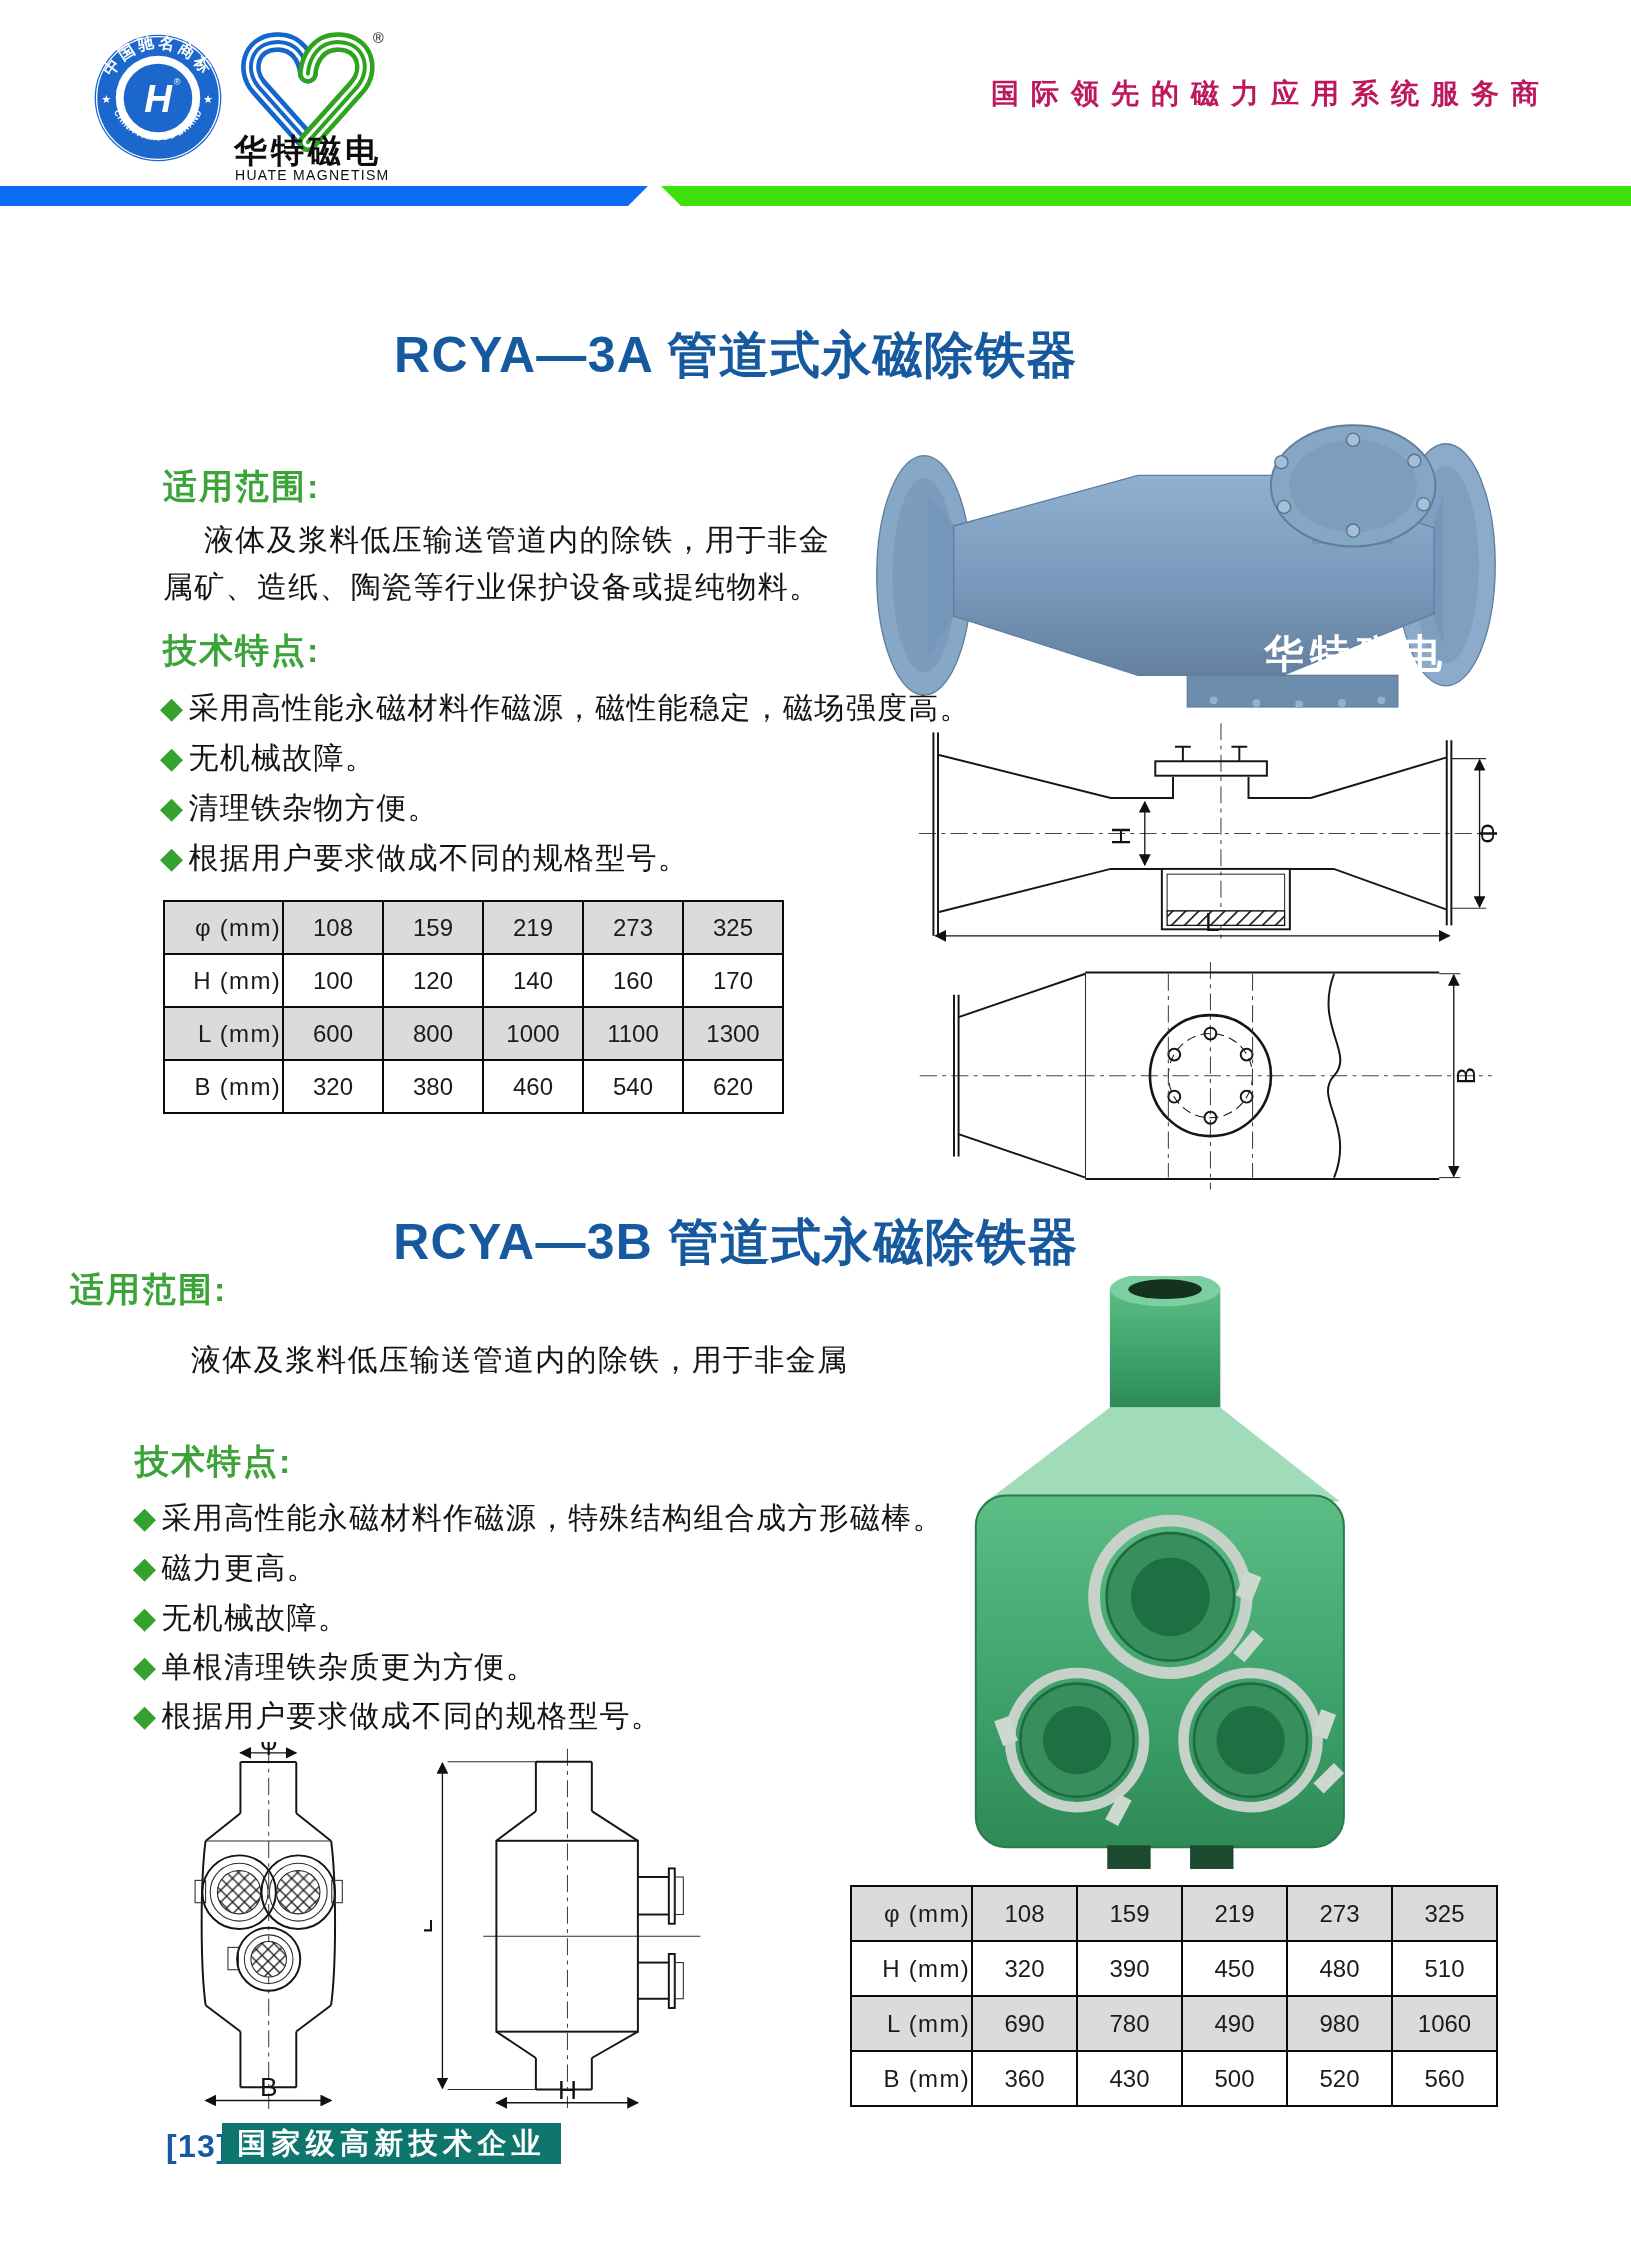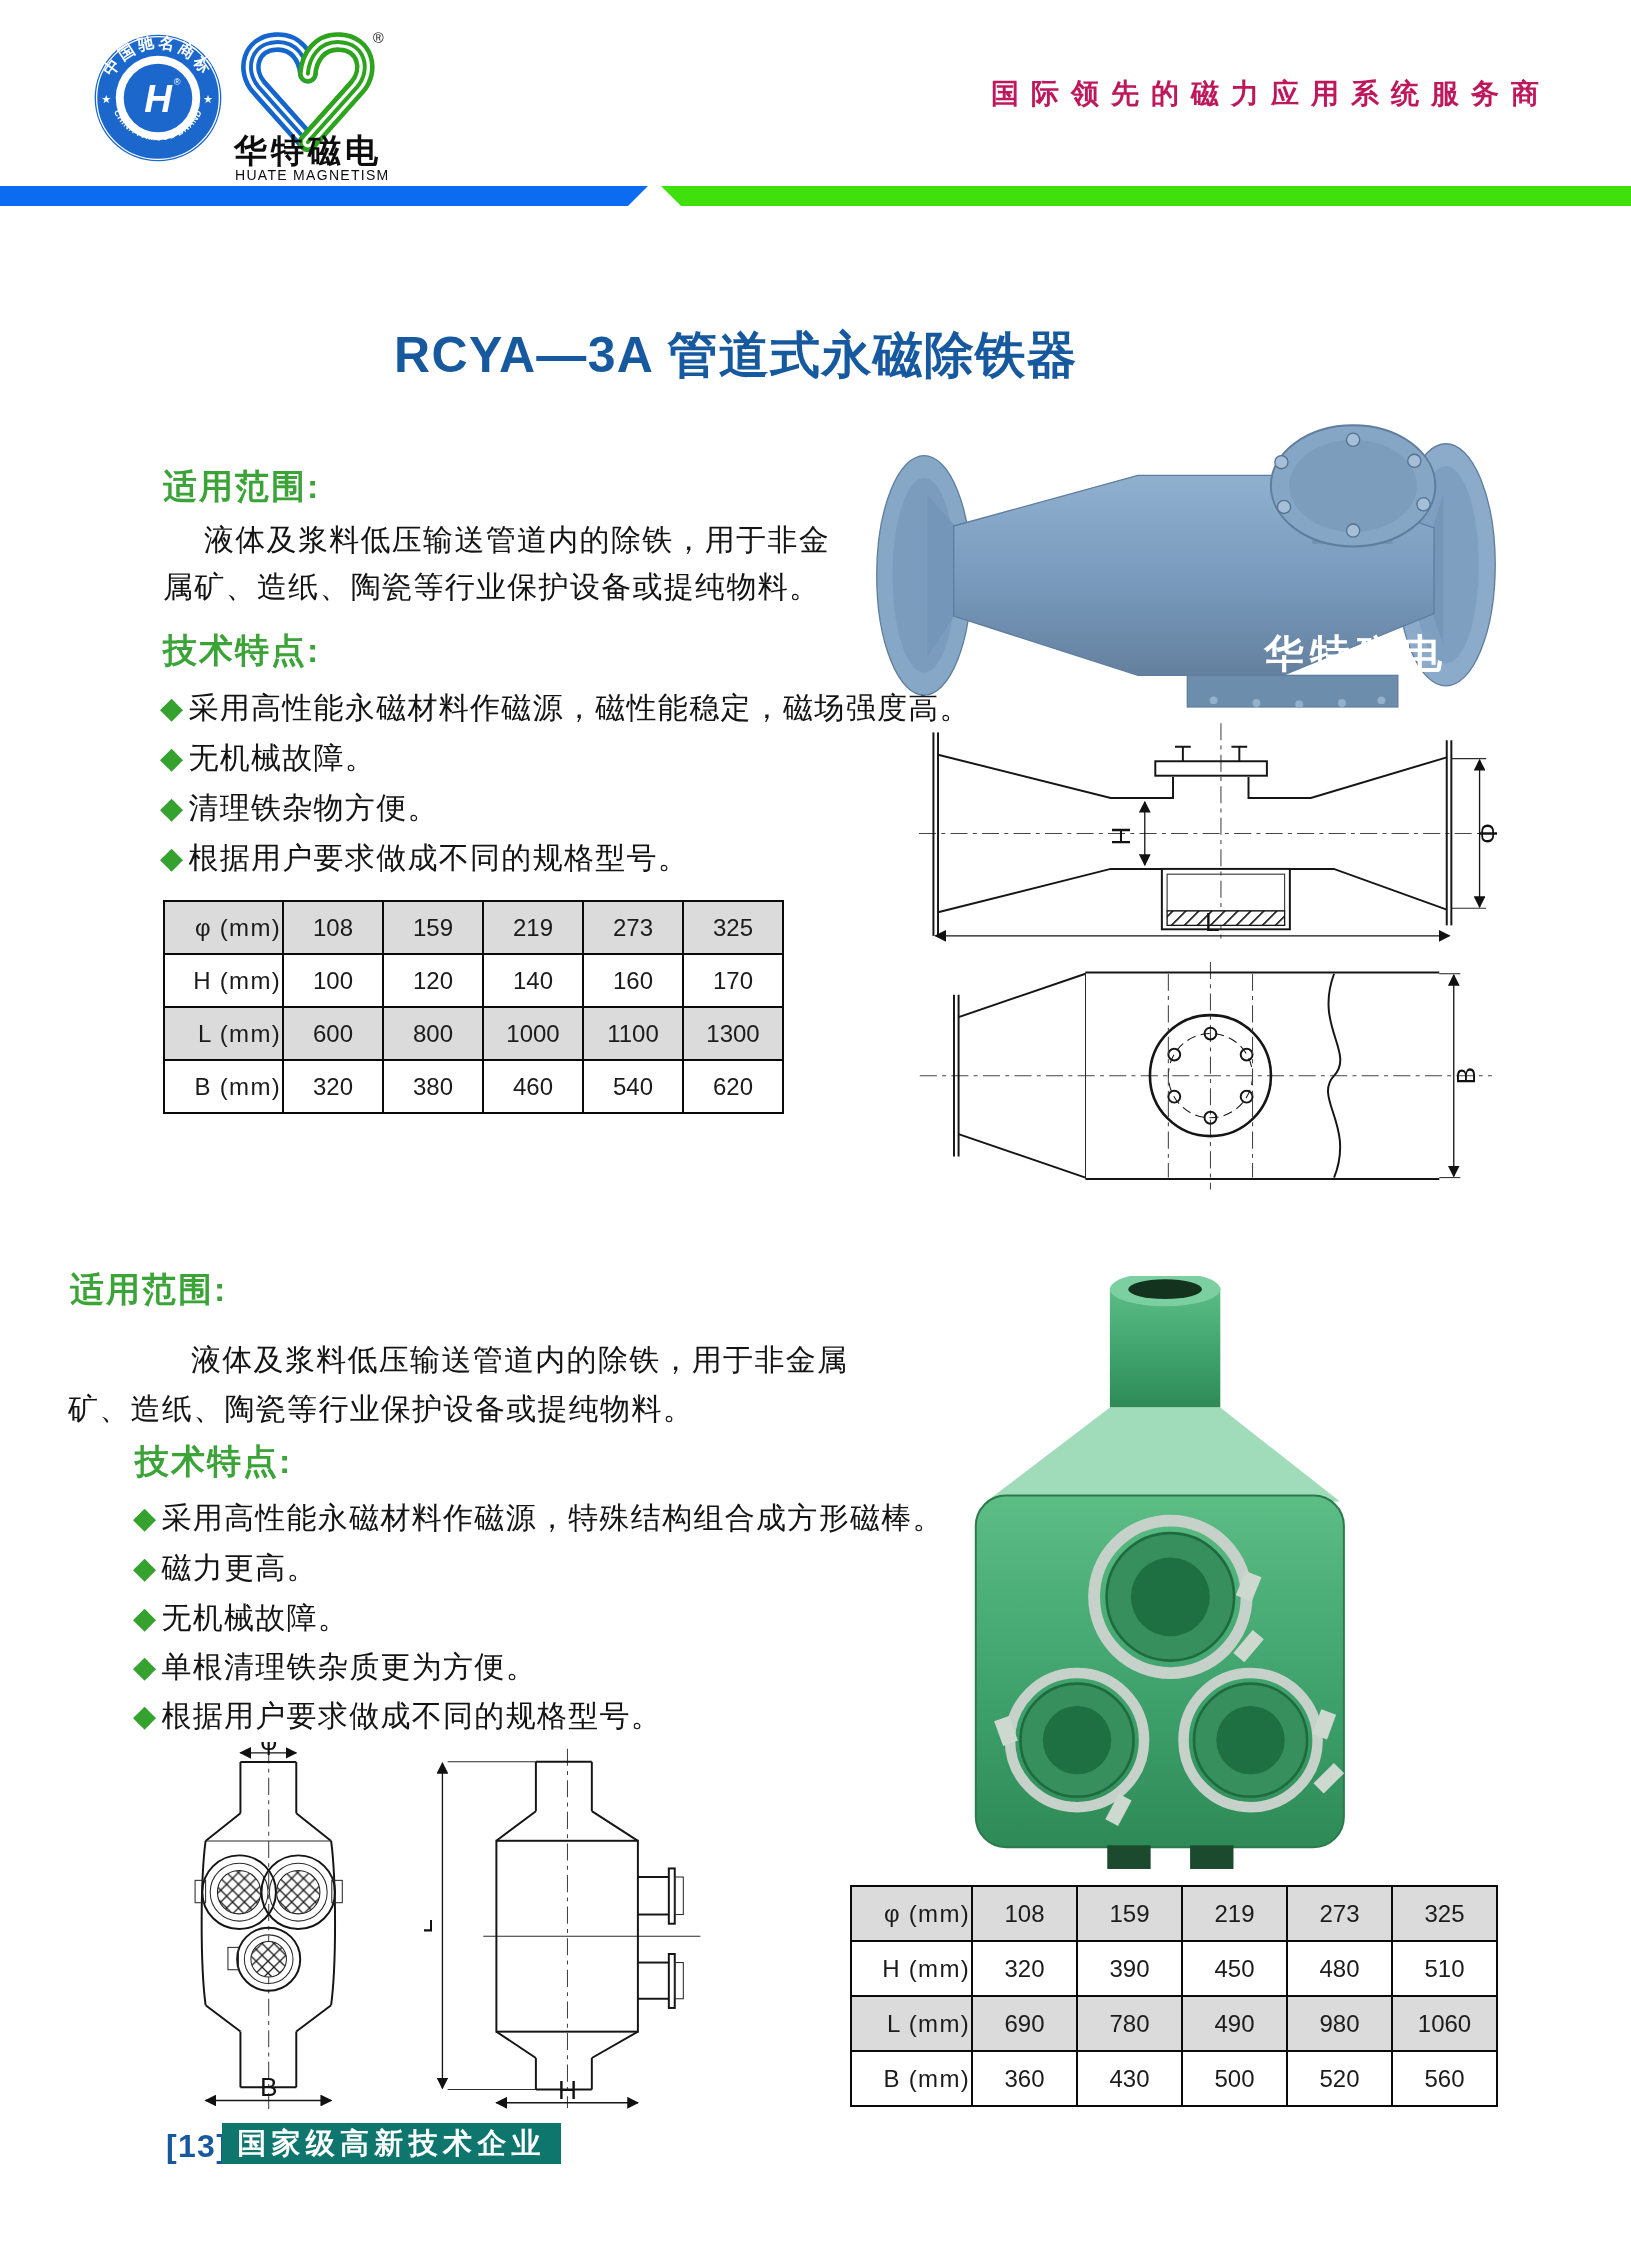--- a/index.html
+++ b/index.html
@@ -255,24 +255,24 @@
         <td class="lbl">B (mm)</td>
         <td>320</td>
         <td>380</td>
         <td>460</td>
         <td>540</td>
         <td>620</td>
       </tr>
     </tbody>
   </table>
 
+  <div class="abs sec-title t-b">RCYA—3B 管道式永磁除铁器</div>
 
   <div class="abs g-head" style="left:70px;top:1267px">适用范围:</div>
   <div class="abs body-line" style="left:191px;top:1340px">液体及浆料低压输送管道内的除铁，用于非金属</div>
-  <div class="abs body-line" style="left:68px;top:1389px">矿、造纸、陶瓷等行业保护设备或提纯物料。</div>
 
   <div class="abs g-head" style="left:135px;top:1439px">技术特点:</div>
 
   <div class="abs bullet-row" style="left:133px;top:1498px">
     <span class="dia">◆</span><span>采用高性能永磁材料作磁源，特殊结构组合成方形磁棒。</span>
   </div>
   <div class="abs bullet-row" style="left:133px;top:1548px">
     <span class="dia">◆</span><span>磁力更高。</span>
   </div>
   <div class="abs bullet-row" style="left:133px;top:1598px">

